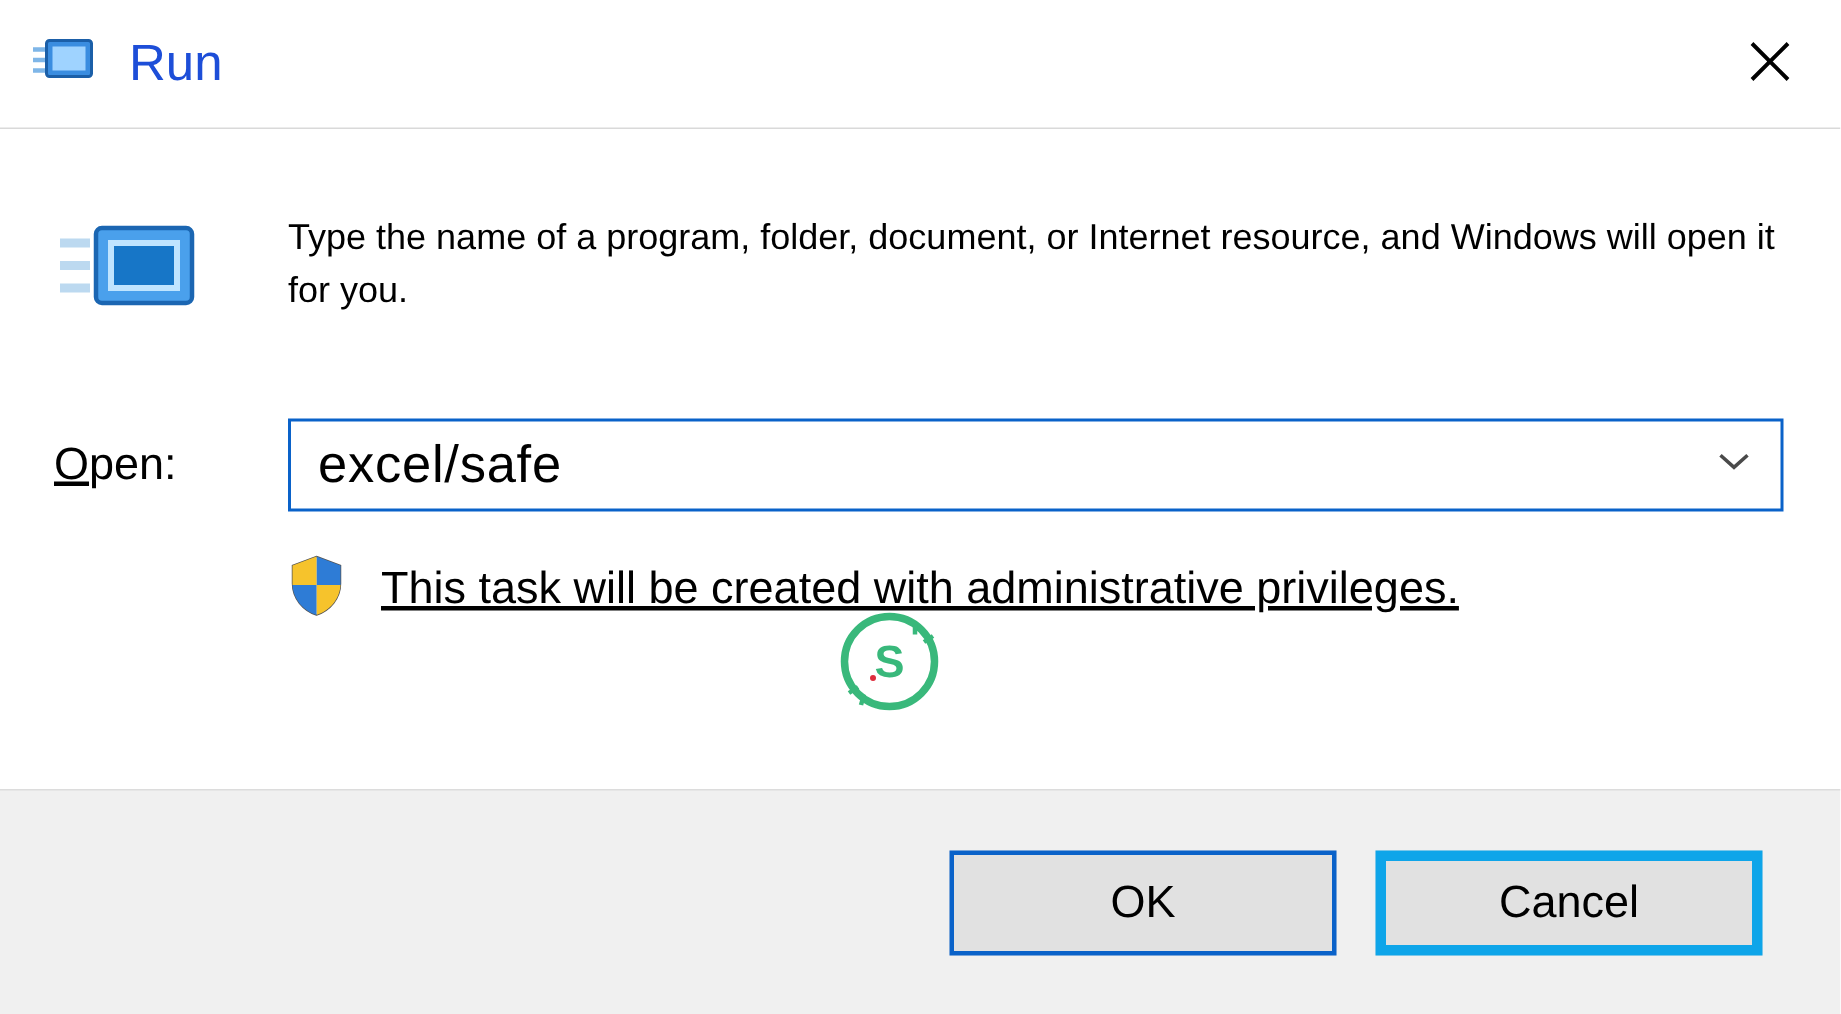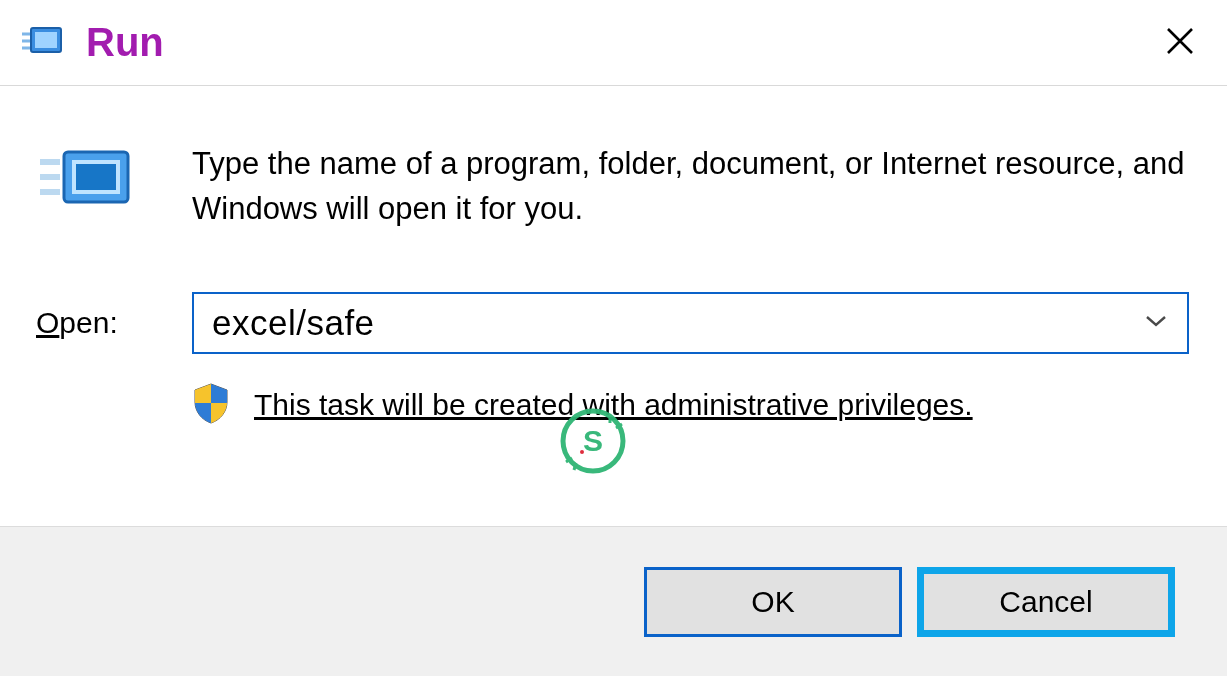--- a/index.html
+++ b/index.html
@@ -17,23 +17,23 @@
   
   .titlebar {
     display: flex;
     align-items: center;
     height: 86px;
     padding: 0 24px 0 22px;
     border-bottom: 1px solid #d9d9d9;
   }
   .titlebar .app-icon { margin-right: 22px; flex: 0 0 auto; }
   .titlebar .title {
-    font-size: 40px;
-    font-weight: 700;
-    color: #a21caf;
+    font-size: 34px;
+    font-weight: 400;
+    color: #1d4ed8;
   }
   .titlebar .spacer { flex: 1 1 auto; }
   .close-btn {
     width: 46px; height: 46px;
     display: flex; align-items: center; justify-content: center;
     color: #000;
     background: transparent;
     border: none;
     cursor: pointer;
   }
@@ -41,21 +41,21 @@
 
   
   .body-area {
     padding: 56px 38px 40px 36px;
     background: #fff;
   }
 
   .desc-row { display: flex; align-items: flex-start; gap: 56px; }
   .run-icon-large { flex: 0 0 auto; margin-top: 2px; }
   .desc-text {
-    font-size: 31px;
+    font-size: 24px;
     line-height: 1.45;
     color: #000;
   }
 
   .open-row {
     display: flex;
     align-items: center;
     margin-top: 60px;
     gap: 60px;
   }
@@ -119,21 +119,21 @@
   .buttonbar {
     position: absolute;
     left: 0; right: 0; bottom: 0;
     height: 150px;
     background: #f0f0f0;
     border-top: 1px solid #dcdcdc;
     display: flex;
     align-items: center;
     justify-content: flex-end;
     padding-right: 52px;
-    gap: 15px;
+    gap: 26px;
   }
   .btn {
     width: 258px;
     height: 70px;
     background: #e1e1e1;
     border: 7px solid #0ea5e9;
     font-size: 30px;
     font-family: inherit;
     color: #000;
     display: flex;

